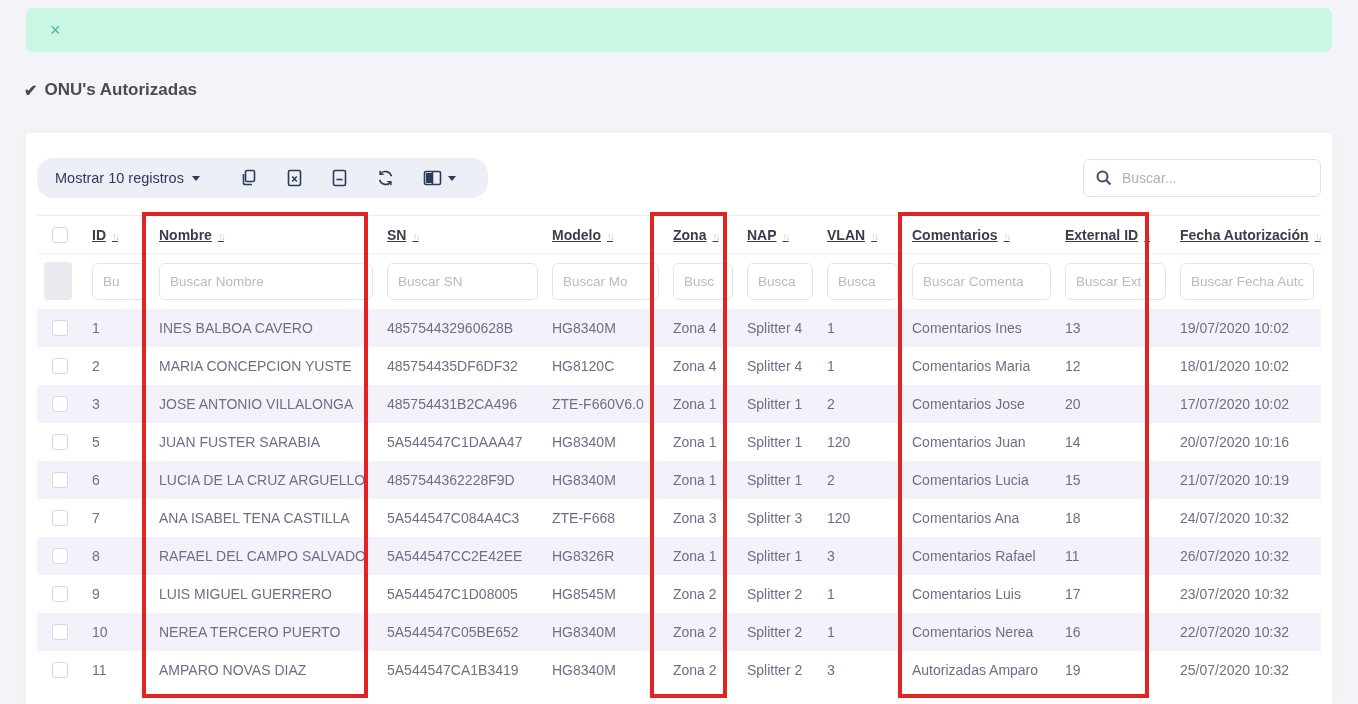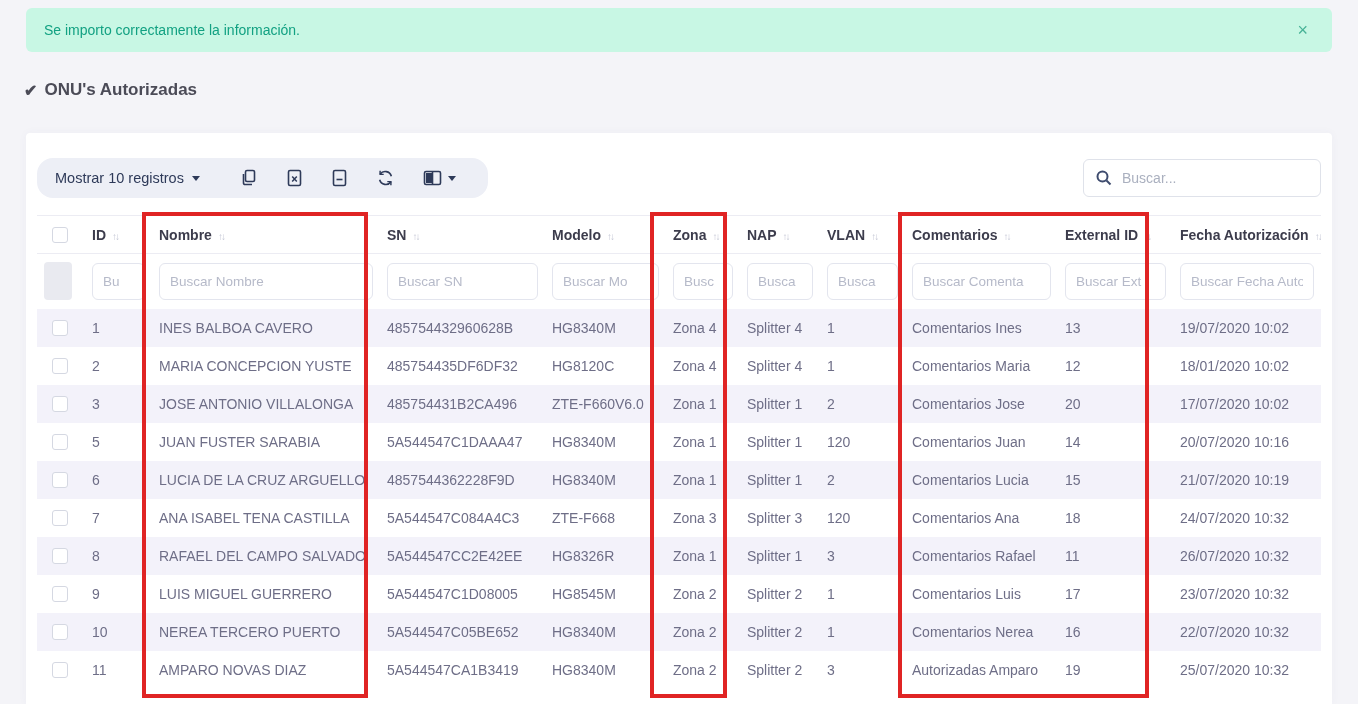--- a/index.html
+++ b/index.html
@@ -75,21 +75,21 @@
     font-size:14px; color:#ef4444; background:transparent;
   }
   .search-box input::placeholder { color:#aab0bf; }
 
   
   .grid {
     position:absolute; left:11px; top:82px; width:1284px;
     border-collapse:collapse; table-layout:fixed; font-size:14px;
   }
   .grid thead tr.hdr { height:38px; border-top:1px solid #ececf3; border-bottom:1px solid #ececf3; }
-  .grid th { text-align:left; font-weight:700; color:#3c3c4c; padding:0 7px; white-space:nowrap; overflow:hidden; }
+  .grid th { text-align:left; font-weight:700; color:#3c3c4c; padding:0 7px; white-space:nowrap; overflow:hidden;text-decoration:underline; }
   .grid th .sort { color:#c3c6d4; font-size:10px; letter-spacing:-2px; margin-left:6px; font-weight:400; }
   .grid thead tr.flt { height:55px; }
   .grid thead tr.flt th { font-weight:400; }
   .grid thead tr.flt input {
     height:37px; width:100%; border:1px solid #e3e5ee; border-radius:6px;
     font-family:inherit; font-size:13.5px; padding:0 10px; color:#5a5a70; outline:none;
     background:#fff;
   }
   .grid thead tr.flt input::placeholder { color:#b6bac9; }
   .filter-block { width:28px; height:38px; background:#e9eaf0; border-radius:4px; }
@@ -119,21 +119,20 @@
   
   .hl { position:absolute; border:4px solid #e02424; pointer-events:none; }
   .hl-nombre   { left:142px; top:212px; width:226px; height:486px; }
   .hl-zona     { left:650px; top:212px; width:77px;  height:486px; }
   .hl-coment   { left:898px; top:212px; width:251px; height:486px; }
 </style>
 </head>
 <body>
 
 <div class="alert">
-  <span class="msg">Se importo correctamente la información.</span>
   <button class="close">×</button>
 </div>
 
 <div class="page-heading">
   <span class="chk">✔</span>
   <span>ONU's Autorizadas</span>
 </div>
 
 <div class="card">
 

